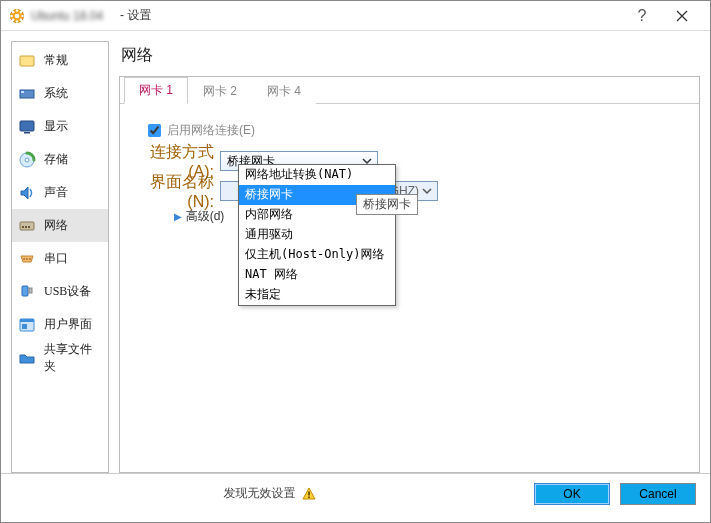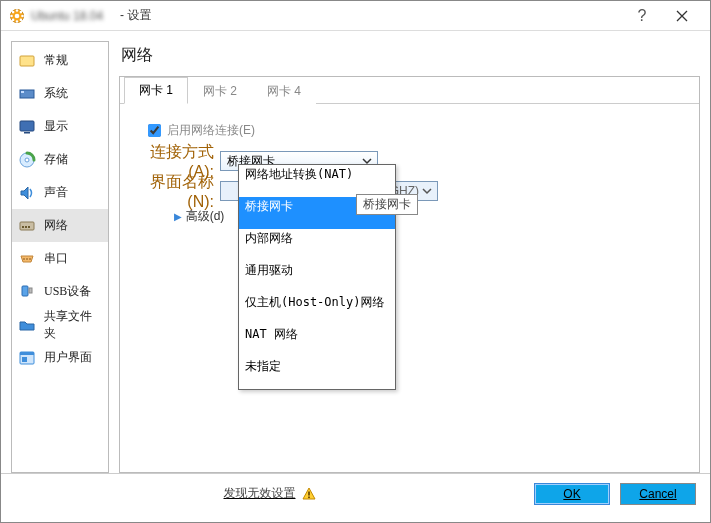--- a/index.html
+++ b/index.html
@@ -109,21 +109,21 @@
     color:#888;
     border-top:1px solid transparent;
     border-left:1px solid transparent;
     border-right:1px solid transparent;
     cursor:pointer;
     position:relative;
     top:1px;
     background:#fff;
   }
   .tab.active {
-    color:#000000;
+    color:#be185d;
     border-top:1px solid #ccc;
     border-left:1px solid #ccc;
     border-right:1px solid #ccc;
     border-bottom:1px solid #fff;
     background:#fff;
   }
 
   .form-area {
     padding: 14px 18px;
     position:relative;
@@ -195,21 +195,21 @@
   .popup .opt {
     padding: 1px 6px;
     font-size:12px;
     font-family: "SimSun", monospace;
     color:#000;
     white-space:nowrap;
     overflow:hidden;
     text-overflow:ellipsis;
     cursor:pointer;
     line-height:16px;
-    height:32px;
+    height:20px;
   }
   .popup .opt.sel {
     background:#1e90ff;
     color:#fff;
   }
   .tooltip {
     position:absolute;
     left: 236px;
     top: 90px;
     border:1px solid #888;
@@ -222,21 +222,20 @@
   }
 
   
   .footer {
     height: 40px;
     border-top:1px solid #ccc;
     display:flex;
     align-items:center;
     padding: 0 14px;
     gap:10px;
-    text-decoration:underline;
   }
   .footer .status {
     flex:1;
     display:flex;
     align-items:center;
     justify-content:center;
     gap:6px;
     color:#444;
     font-size:12px;
   }
@@ -366,34 +365,34 @@
         <svg width="18" height="18" viewBox="0 0 18 18">
             <rect x="4" y="3" width="6" height="10" rx="1" fill="#5aa3e8" stroke="#2a6cb3"></rect>
             <rect x="11" y="5" width="3" height="5" fill="#bbb" stroke="#888"></rect>
           </svg>
       </span>
       <span>USB设备</span>
     </div>
     <div class="sidebar-item">
       <span class="side-icon">
         <svg width="18" height="18" viewBox="0 0 18 18">
-            <path d="M2 6 h5 l2 2 h7 v6 h-14 z" fill="#3f8edb" stroke="#2a66a5"></path>
-          </svg>
-      </span>
-      <span>共享文件夹</span>
-    </div>
-    <div class="sidebar-item">
-      <span class="side-icon">
-        <svg width="18" height="18" viewBox="0 0 18 18">
             <rect x="2" y="3" width="14" height="12" rx="1" fill="#cfe5fb" stroke="#3f8edb"></rect>
             <rect x="2" y="3" width="14" height="3" fill="#3f8edb"></rect>
             <rect x="4" y="8" width="5" height="5" fill="#3f8edb"></rect>
           </svg>
       </span>
       <span>用户界面</span>
+    </div>
+    <div class="sidebar-item">
+      <span class="side-icon">
+        <svg width="18" height="18" viewBox="0 0 18 18">
+            <path d="M2 6 h5 l2 2 h7 v6 h-14 z" fill="#3f8edb" stroke="#2a66a5"></path>
+          </svg>
+      </span>
+      <span>共享文件夹</span>
     </div>
   </div>
 
   <div class="main">
     <div class="page-title">网络</div>
     <div class="content-box">
 
       <div class="tabs">
         <div class="tab active">网卡 1</div>
         <div class="tab">网卡 2</div>

